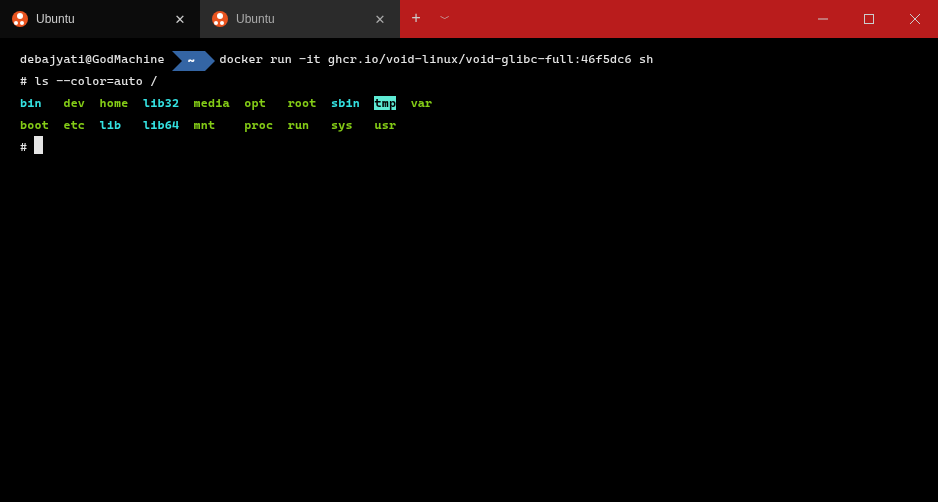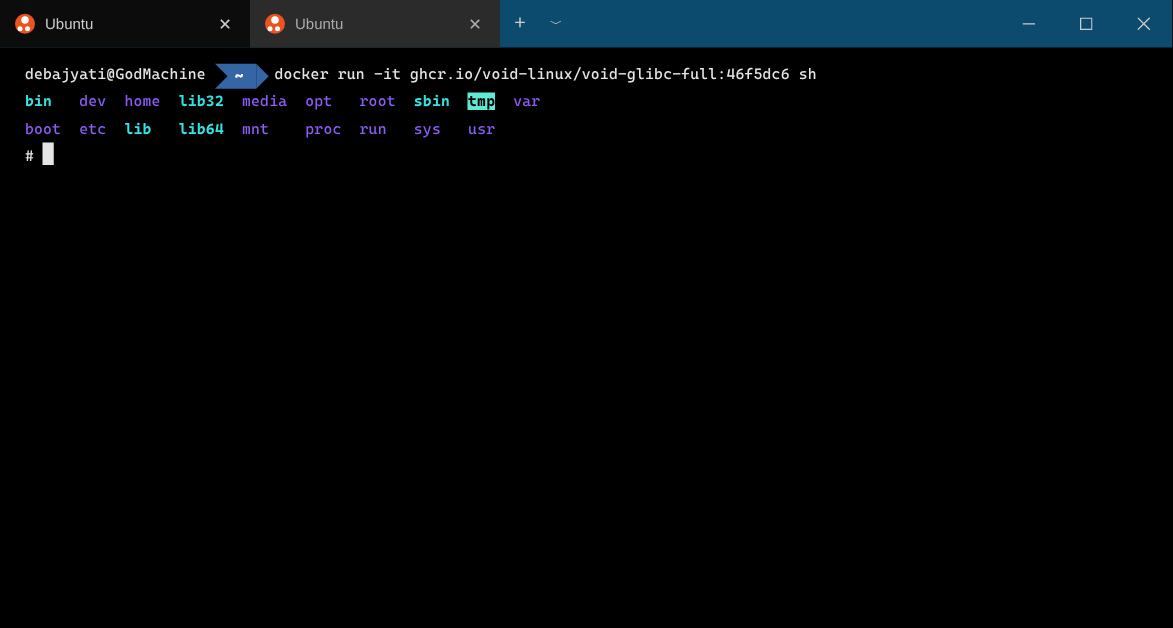--- a/index.html
+++ b/index.html
@@ -9,21 +9,21 @@
     }
     body {
       width: 938px;
       height: 502px;
       background: #000;
       font-family: 'Consolas', 'Courier New', monospace;
       overflow: hidden;
     }
     .titlebar {
       height: 38px;
-      background: #0c4a6e;
+      background: #b91c1c;
       display: flex;
       align-items: stretch;
       color: #ccc;
       position: relative;
     }
     .tabs {
       display: flex;
       align-items: stretch;
     }
     .tab {
@@ -173,22 +173,22 @@
       width: 0;
       height: 0;
       border-top: 10px solid transparent;
       border-bottom: 10px solid transparent;
       border-left: 10px solid #3465a4;
     }
     .cmd {
       color: #e5e5e5;
     }
     .ls-blue {
-      color: #8b5cf6;
-      font-weight: normal;
+      color: #84cc16;
+      font-weight: bold;
     }
     .ls-cyan {
       color: #34e2e2;
       font-weight: bold;
       margin-top: 34px;
     }
     .ls-tmp {
       background: #5eead4;
       color: #000;
       font-weight: bold;
@@ -237,16 +237,17 @@
       <svg viewBox="0 0 10 10">
           <line x1="0" y1="0" x2="10" y2="10" stroke="#ccc" stroke-width="1"></line>
           <line x1="10" y1="0" x2="0" y2="10" stroke="#ccc" stroke-width="1"></line>
         </svg>
     </div>
   </div>
 </div>
 
 <div class="terminal">
   <div class="line"><span class="prompt-user">debajyati@GodMachine</span><span class="white"> </span><span class="prompt-arrow"><span class="arrow-body">~</span></span><span class="white">  </span><span class="cmd">docker run -it ghcr.io/void-linux/void-glibc-full:46f5dc6 sh</span></div>
+  <div class="line"><span class="white">#</span><span class="white"> </span><span class="white">ls --color=auto /</span></div>
   <div class="line"><span class="ls-cyan">bin</span><span>   </span><span class="ls-blue">dev</span><span>  </span><span class="ls-blue">home</span><span>  </span><span class="ls-cyan">lib32</span><span>  </span><span class="ls-blue">media</span><span>  </span><span class="ls-blue">opt</span><span>   </span><span class="ls-blue">root</span><span>  </span><span class="ls-cyan">sbin</span><span>  </span><span class="ls-tmp">tmp</span><span>  </span><span class="ls-blue">var</span></div>
   <div class="line"><span class="ls-blue">boot</span><span>  </span><span class="ls-blue">etc</span><span>  </span><span class="ls-cyan">lib</span><span>   </span><span class="ls-cyan">lib64</span><span>  </span><span class="ls-blue">mnt</span><span>    </span><span class="ls-blue">proc</span><span>  </span><span class="ls-blue">run</span><span>   </span><span class="ls-blue">sys</span><span>   </span><span class="ls-blue">usr</span></div>
   <div class="line"><span class="white">#</span><span class="white"> </span><span class="cursor-block"></span></div>
 </div>
 
 </body></html>

